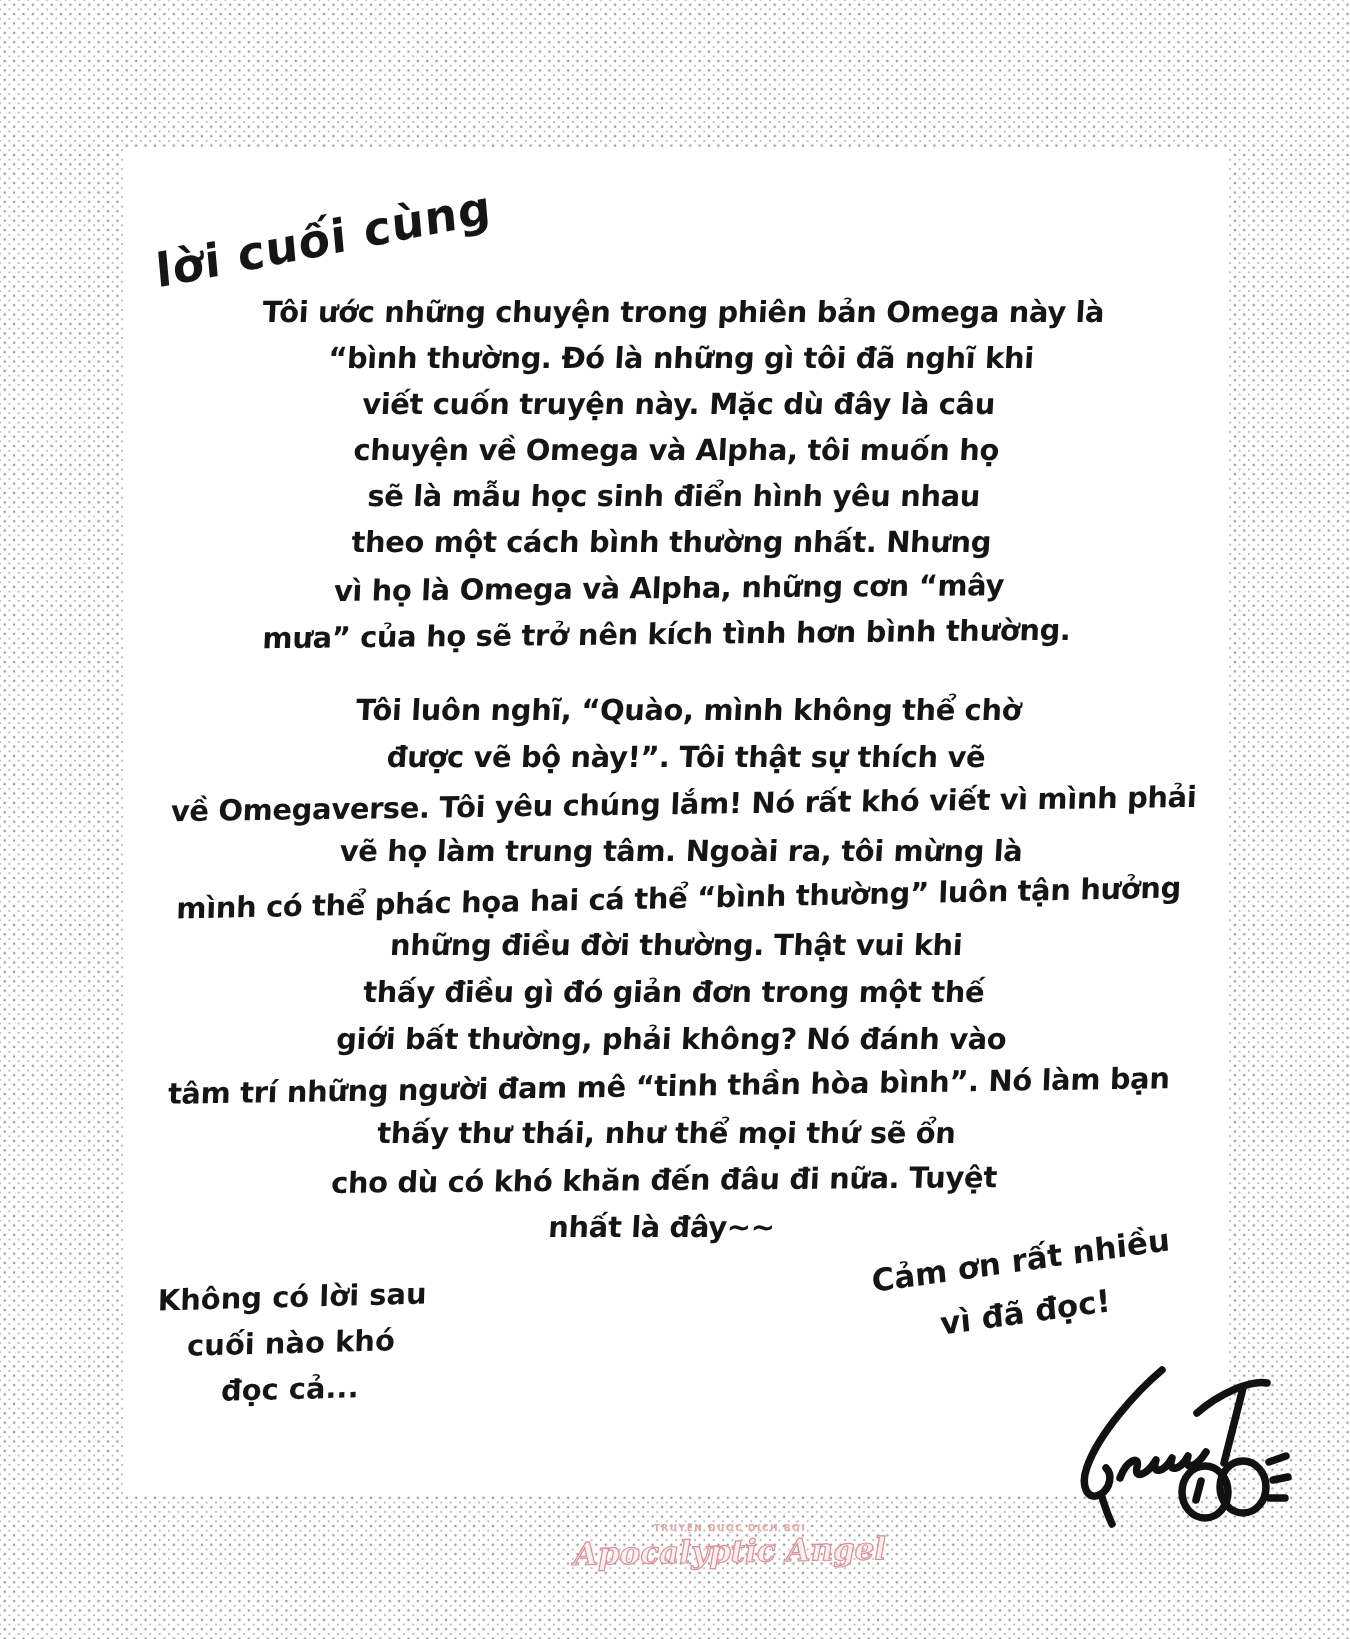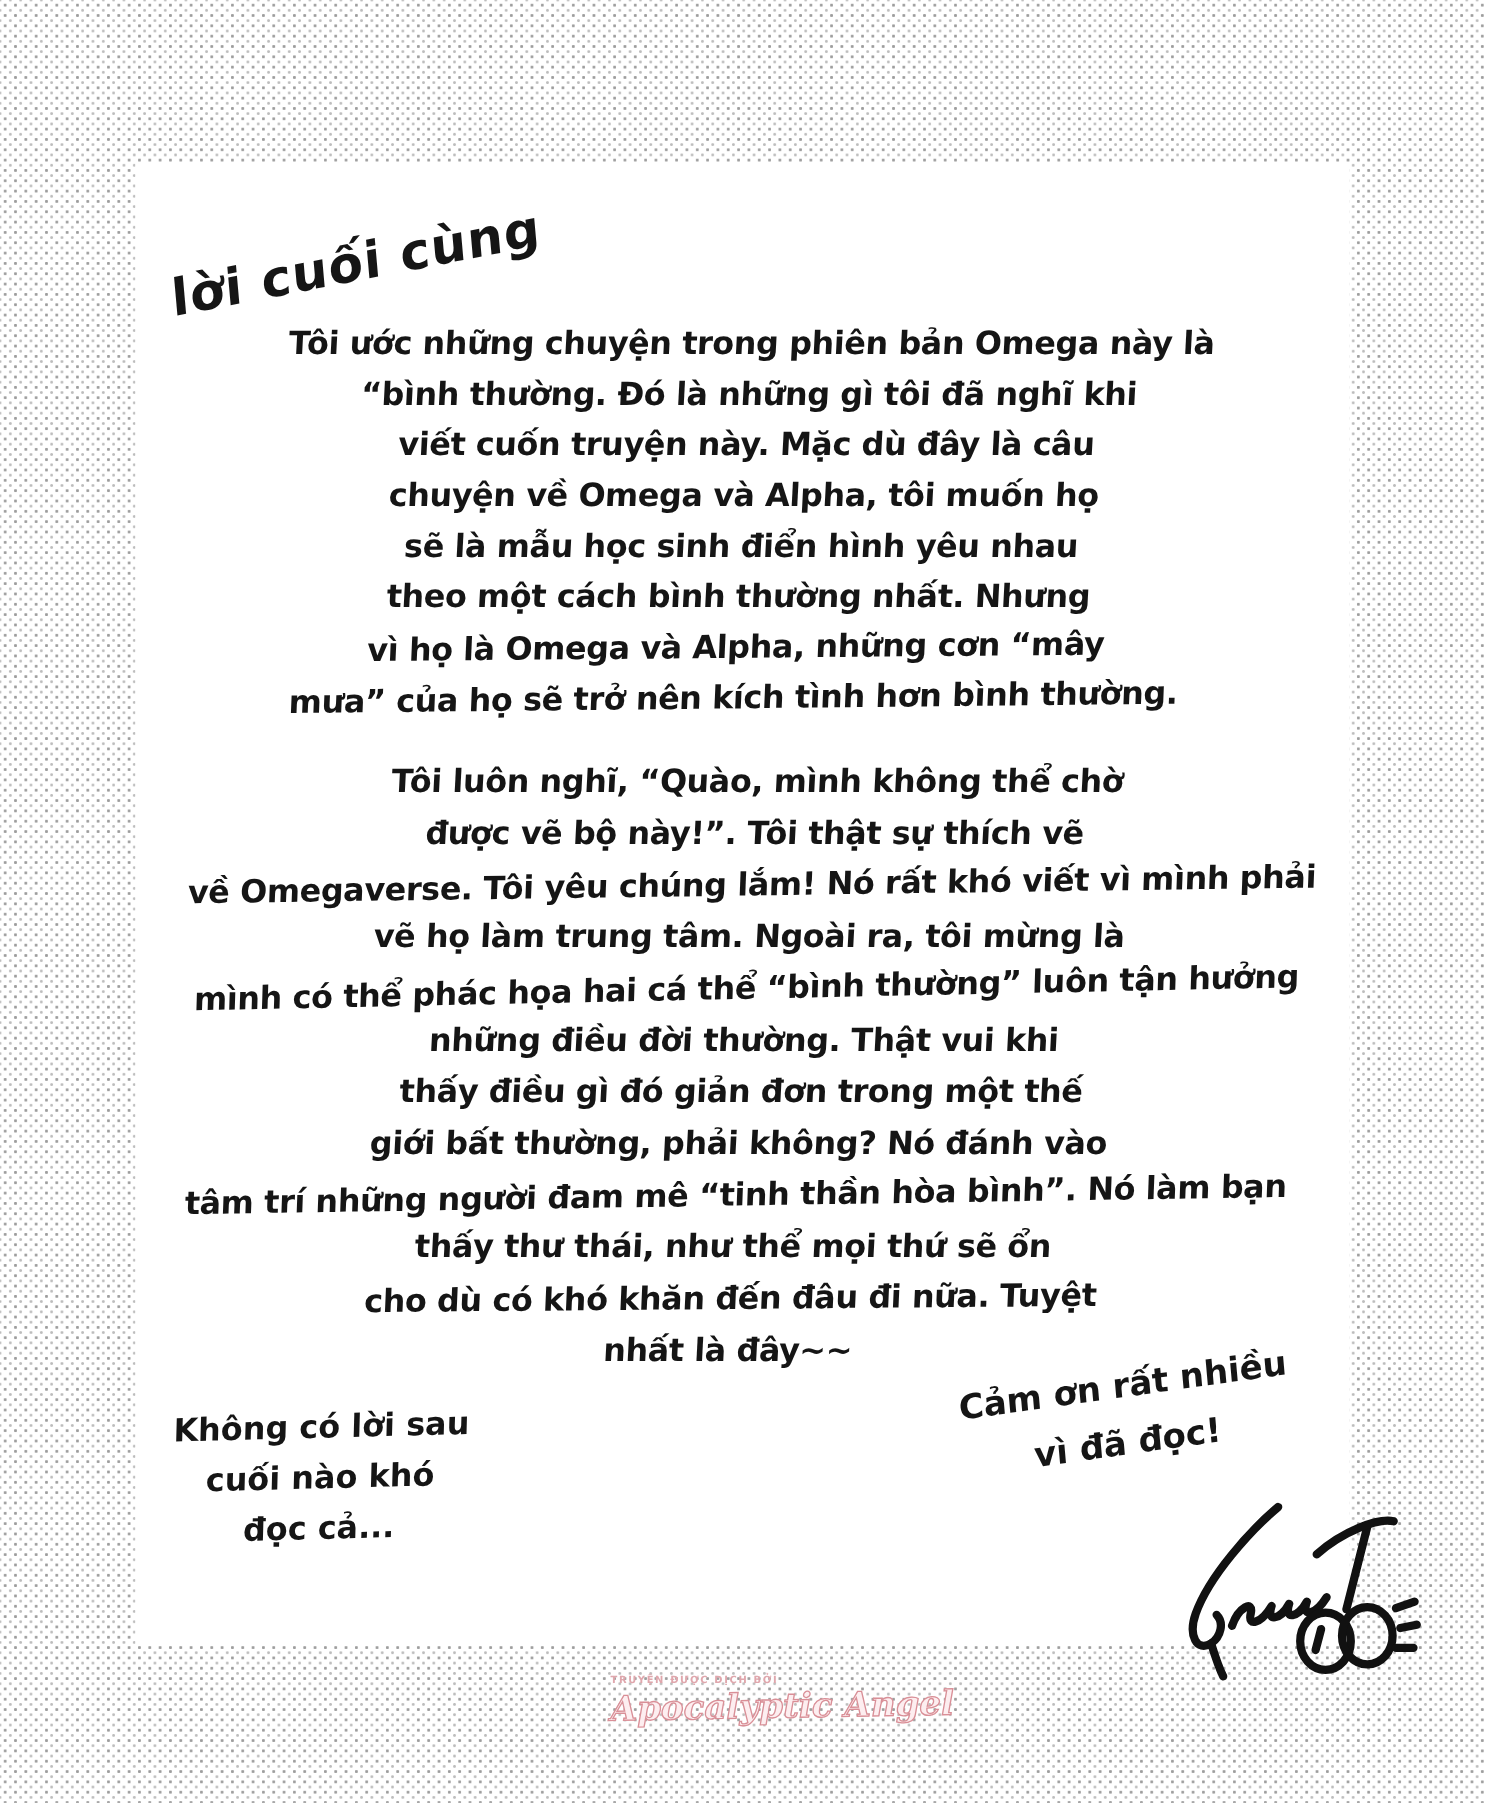--- a/index.html
+++ b/index.html
@@ -79,21 +79,21 @@
     width:300px; height:215px;
   }
   .sr-only{
     position:absolute;width:1px;height:1px;overflow:hidden;
     clip:rect(0 0 0 0);white-space:nowrap;
   }
   .watermark{
     position:absolute;
     left:555px; top:1524px;
     width:350px;
-    text-align:left;
+    text-align:center;
     line-height:1.1;
   }
   .watermark .credit{
     font-size:9px;
     font-weight:700;
     letter-spacing:1.5px;
     color:#e0a7ad;
   }
   .watermark .logo{
     font-family:"DejaVu Serif", serif;

